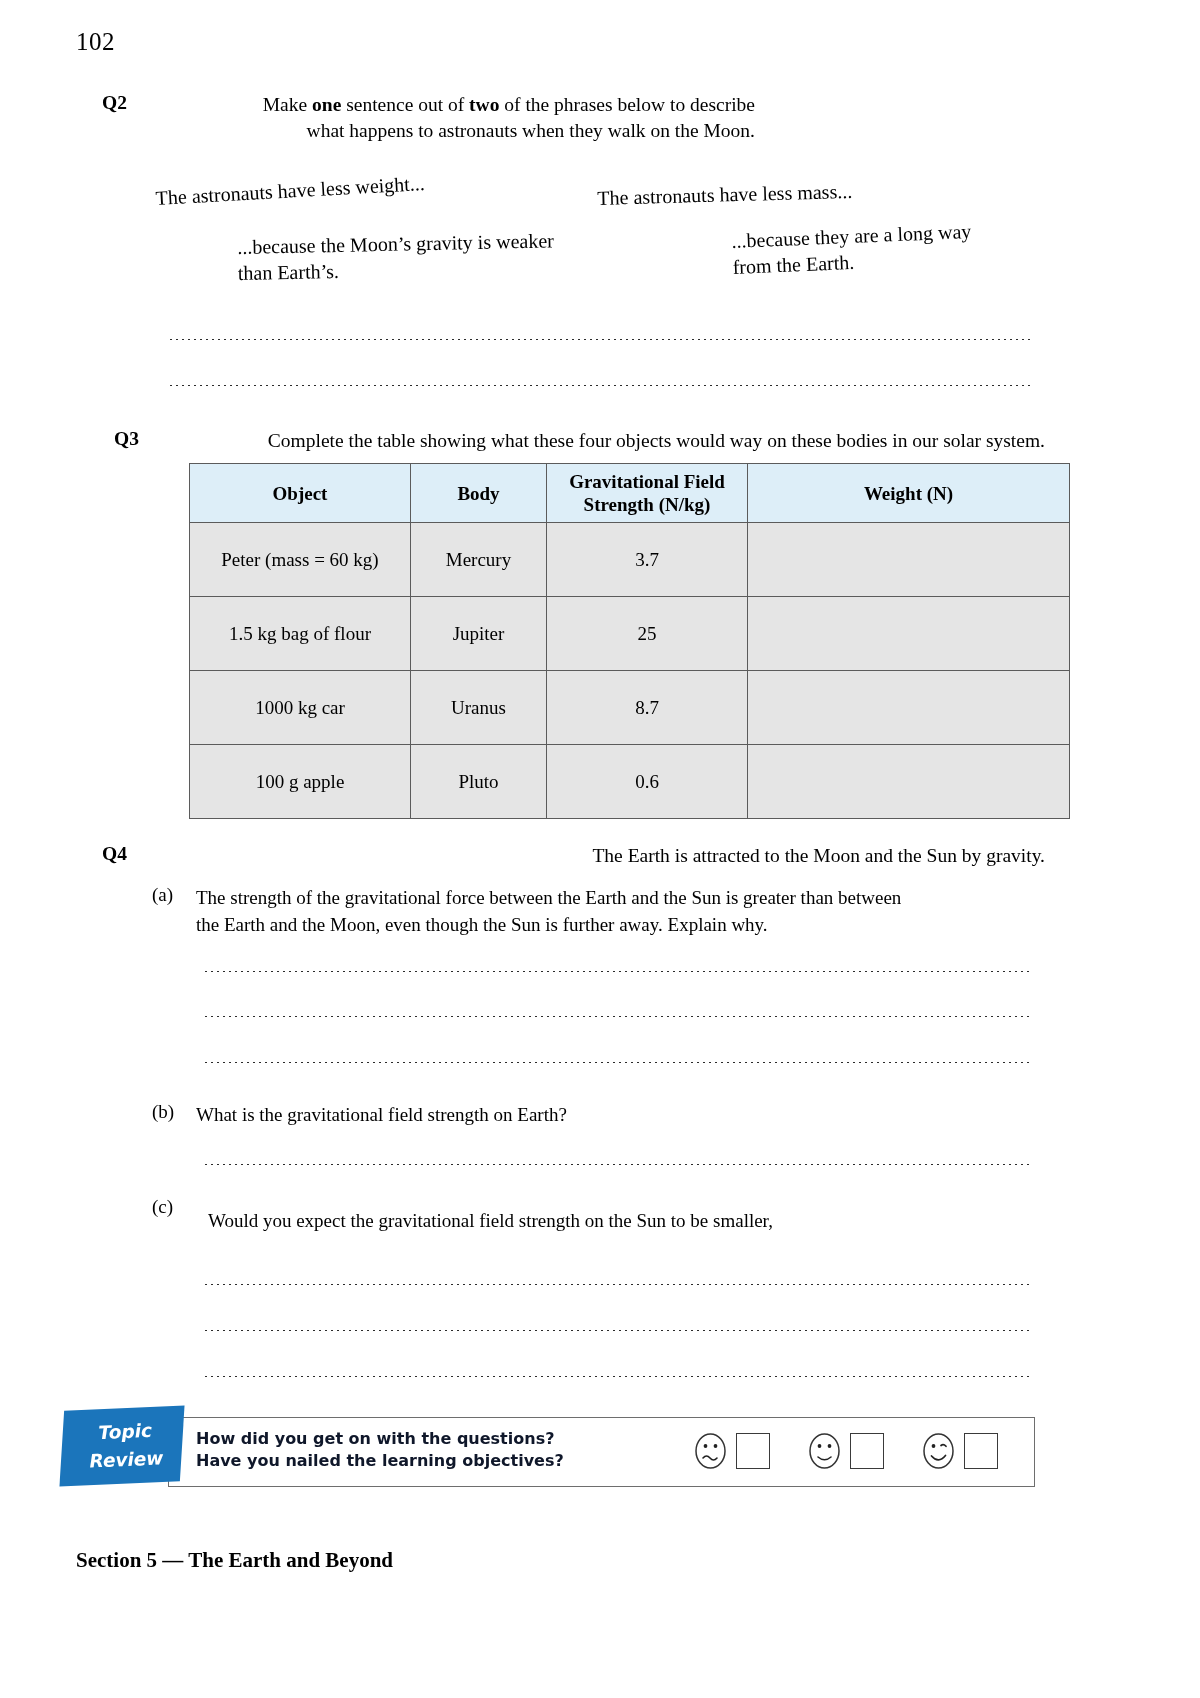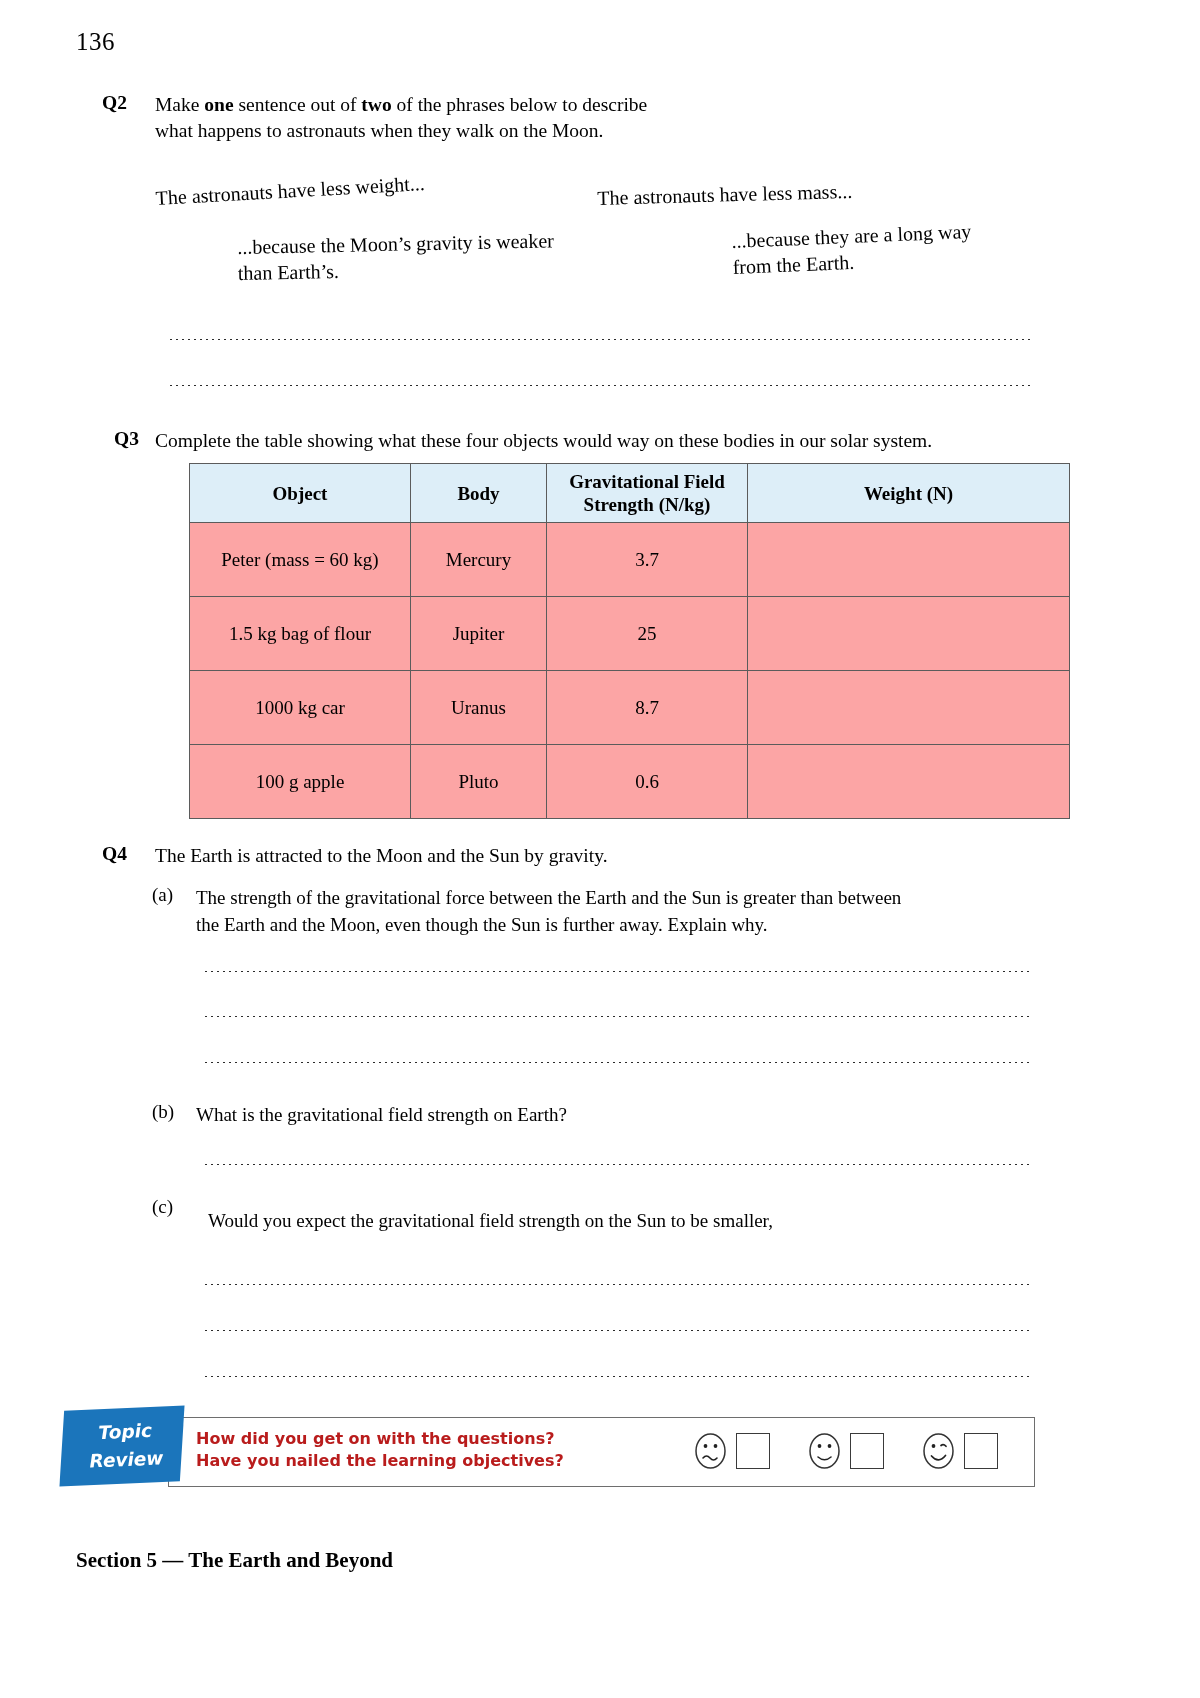--- a/index.html
+++ b/index.html
@@ -32,20 +32,21 @@
   
   .q-label {
     position: absolute;
     font-weight: bold;
     font-size: 19.5px;
   }
   .q-body {
     position: absolute;
     font-size: 19.5px;
     line-height: 26px;
+    text-align: right;
   }
   .sub-label {
     position: absolute;
     font-size: 19px;
   }
   .sub-body {
     position: absolute;
     font-size: 19px;
     line-height: 27px;
   }
@@ -90,21 +91,21 @@
     padding: 0;
   }
   table.grid th {
     background: #ddeef8;
     font-weight: bold;
     height: 58px;
     line-height: 23px;
   }
   table.grid td {
     height: 73px;
-    background: #fca5a5;
+    background: #e5e5e5;
   }
   .col-object  { width: 220px; }
   .col-body    { width: 135px; }
   .col-gfs     { width: 200px; }
   .col-weight  { width: 321px; }
 
   
   .review-box {
     position: absolute;
     left: 168px;
@@ -141,21 +142,21 @@
     font-style: italic;
   }
   .review-q {
     position: absolute;
     left: 196px;
     top: 1428px;
     font-family: "DejaVu Sans", sans-serif;
     font-weight: bold;
     font-size: 16px;
     line-height: 22px;
-    color: #b91c1c;
+    color: #0f172a;
   }
   .face-group {
     position: absolute;
     top: 1432px;
     display: flex;
     align-items: center;
     gap: 9px;
   }
   .face { display: block; }
   .tickbox {
@@ -173,21 +174,21 @@
     font-size: 21px;
     font-weight: bold;
     margin-top: 40px;
   }
 </style>
 </head>
 <body>
 
 <div id="page">
 
-  <div class="page-number">136</div>
+  <div class="page-number">102</div>
 
   <div class="q-label" style="left:102px; top:92px;">Q2</div>
   <div class="q-body" style="left:155px; top:92px; width:600px;">
     <span>Make </span><b>one</b><span> sentence out of </span><b>two</b><span> of the phrases below to describe</span><br>
     <span>what happens to astronauts when they walk on the Moon.</span>
   </div>
 
   <div class="phrase" style="left:155px; top:185px; transform: rotate(-3.2deg);">The astronauts have less weight...</div>
 
   <div class="phrase" style="left:597px; top:185px; transform: rotate(-1.6deg);">The astronauts have less mass...</div>

